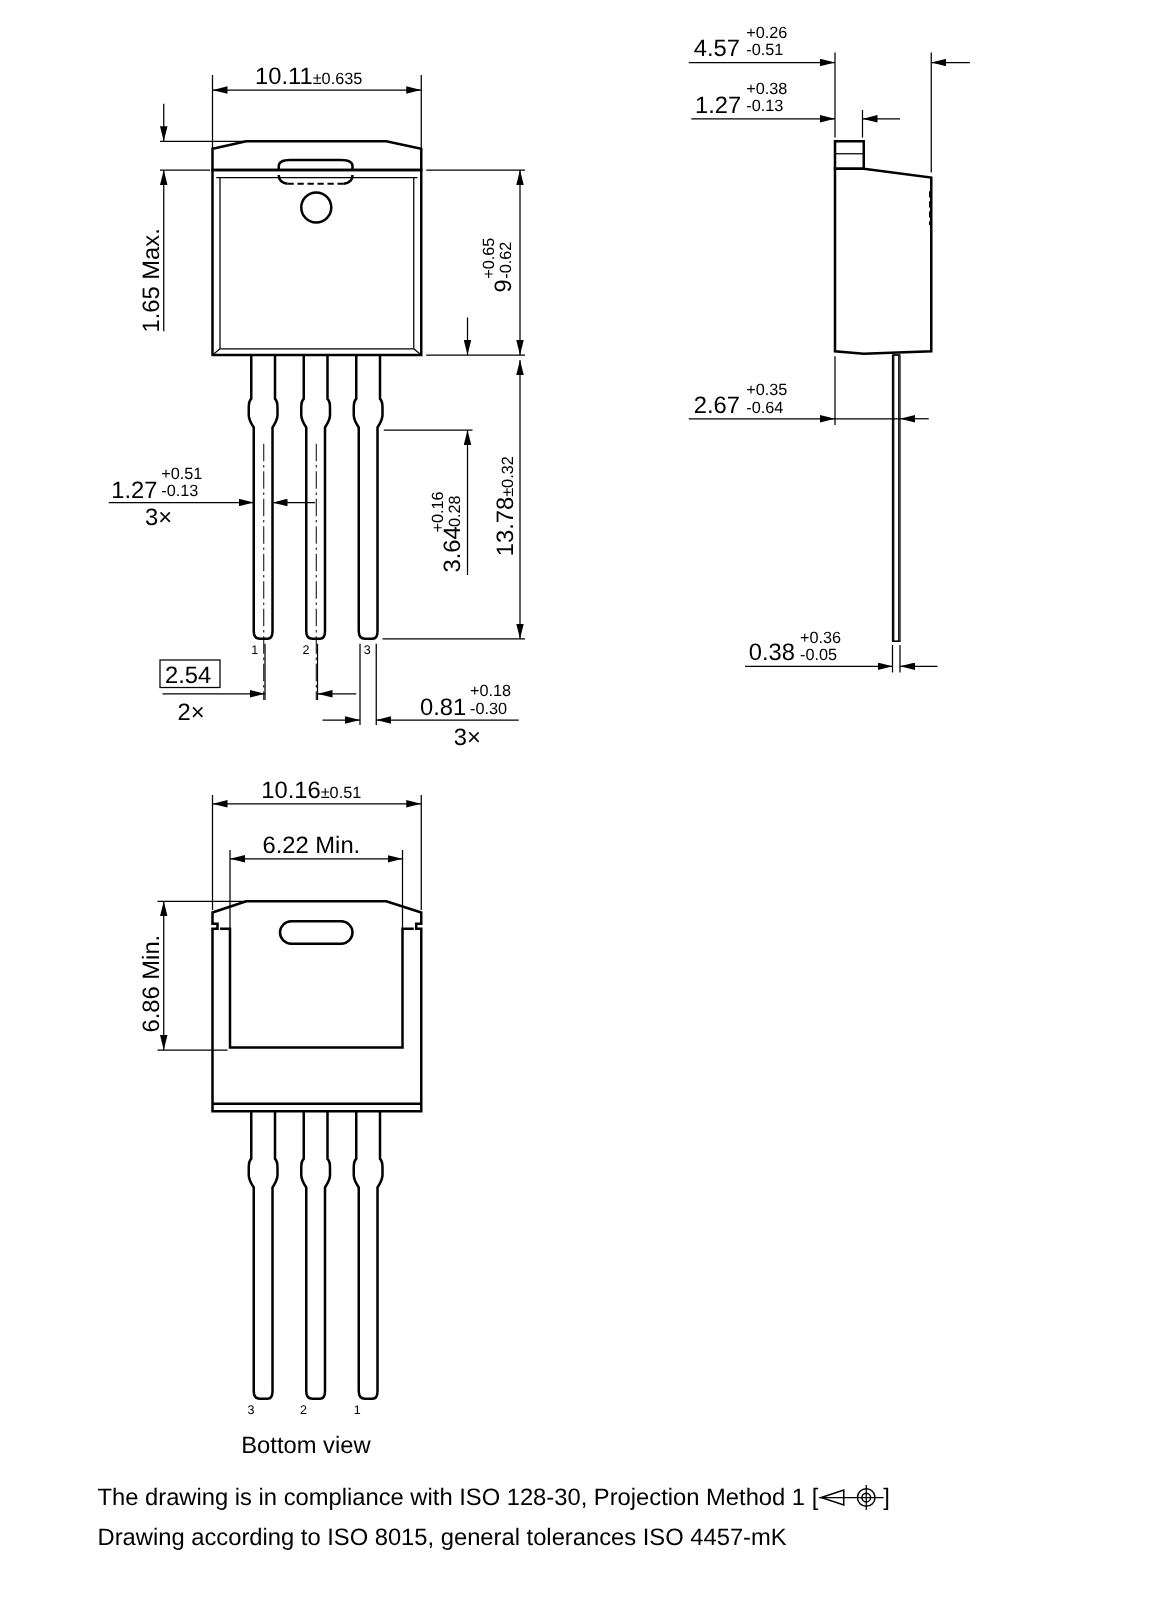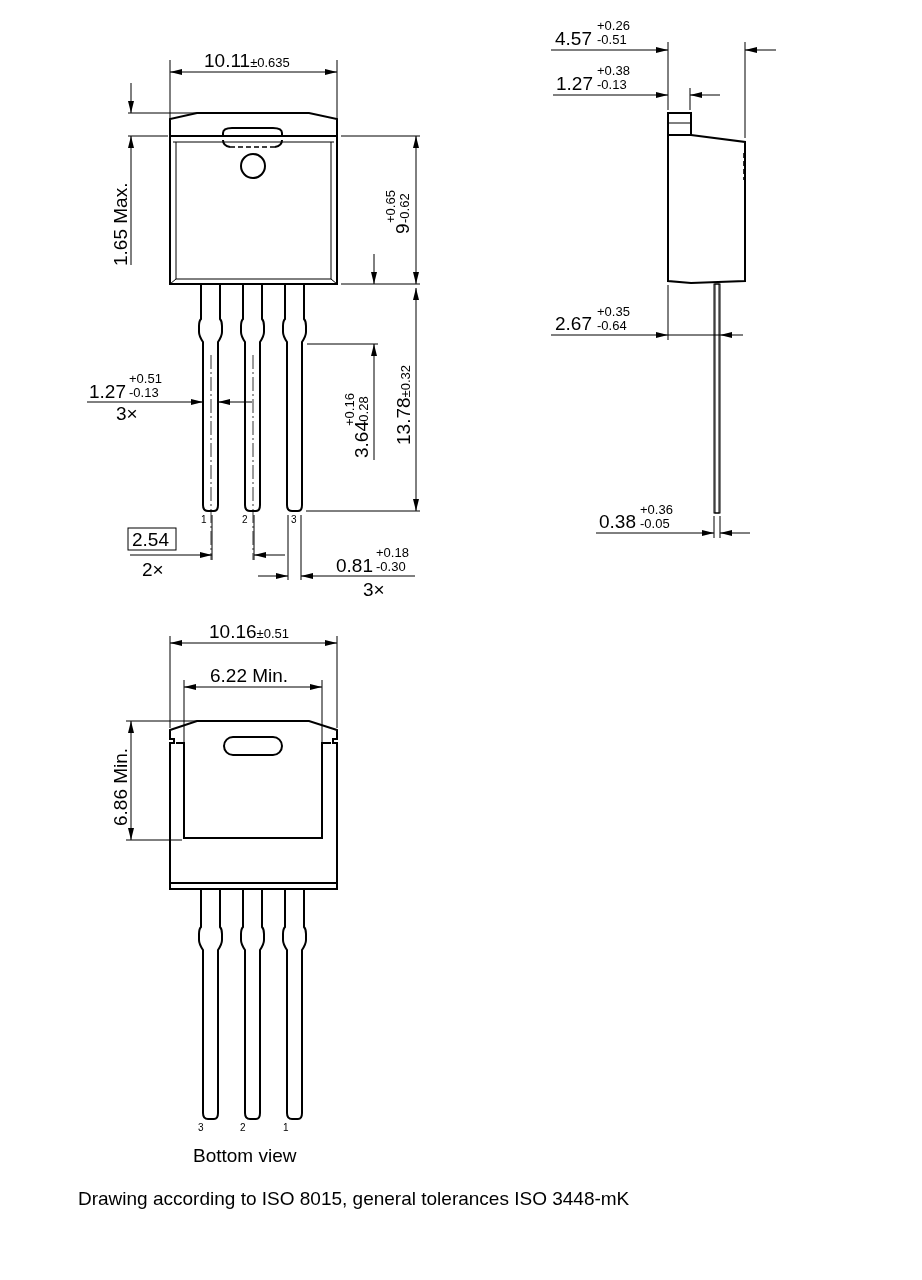--- a/index.html
+++ b/index.html
@@ -199,14 +199,21 @@
     <text class="big" x="210" y="682">6.22 Min.</text>
 
     <line class="ln" x1="126" y1="721" x2="197" y2="721"></line>
     <line class="ln" x1="126" y1="840" x2="182" y2="840"></line>
     <line class="ln" x1="131" y1="721" x2="131" y2="840" marker-start="url(#ar)" marker-end="url(#ar)"></line>
     <text class="big" transform="translate(127,826) rotate(-90)">6.86 Min.</text>
   </g>
 </svg>
 
 <div class="notes">
-  <div>Drawing according to ISO 8015, general tolerances ISO 3448-mK</div>
+  <div><span>The drawing is in compliance with ISO 128-30, Projection Method 1 [</span><span class="proj-icon"><svg width="52" height="20" viewBox="0 0 52 20" style="position:static">
+          <path d="M2,10 L20,4 L20,16 Z" fill="none" stroke="#000" stroke-width="1.2"></path>
+          <line x1="0" y1="10" x2="52" y2="10" stroke="#000" stroke-width="1"></line>
+          <circle cx="38" cy="10" r="7" fill="none" stroke="#000" stroke-width="1.2"></circle>
+          <circle cx="38" cy="10" r="3.5" fill="none" stroke="#000" stroke-width="1.2"></circle>
+          <line x1="38" y1="0" x2="38" y2="20" stroke="#000" stroke-width="1"></line>
+        </svg></span><span>]</span></div>
+  <div>Drawing according to ISO 8015, general tolerances ISO 4457-mK</div>
 </div>
 
 </body></html>

